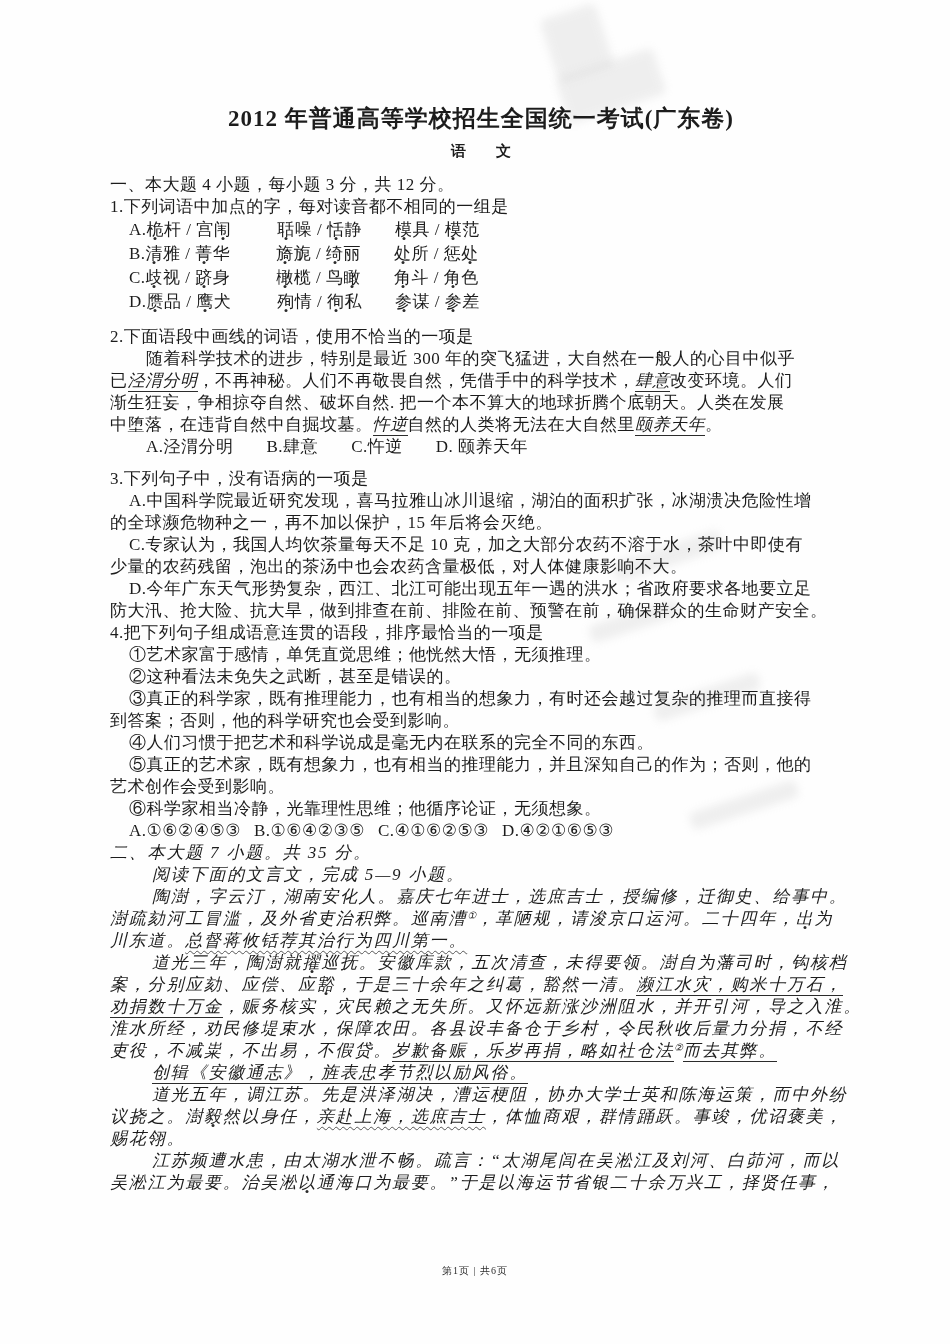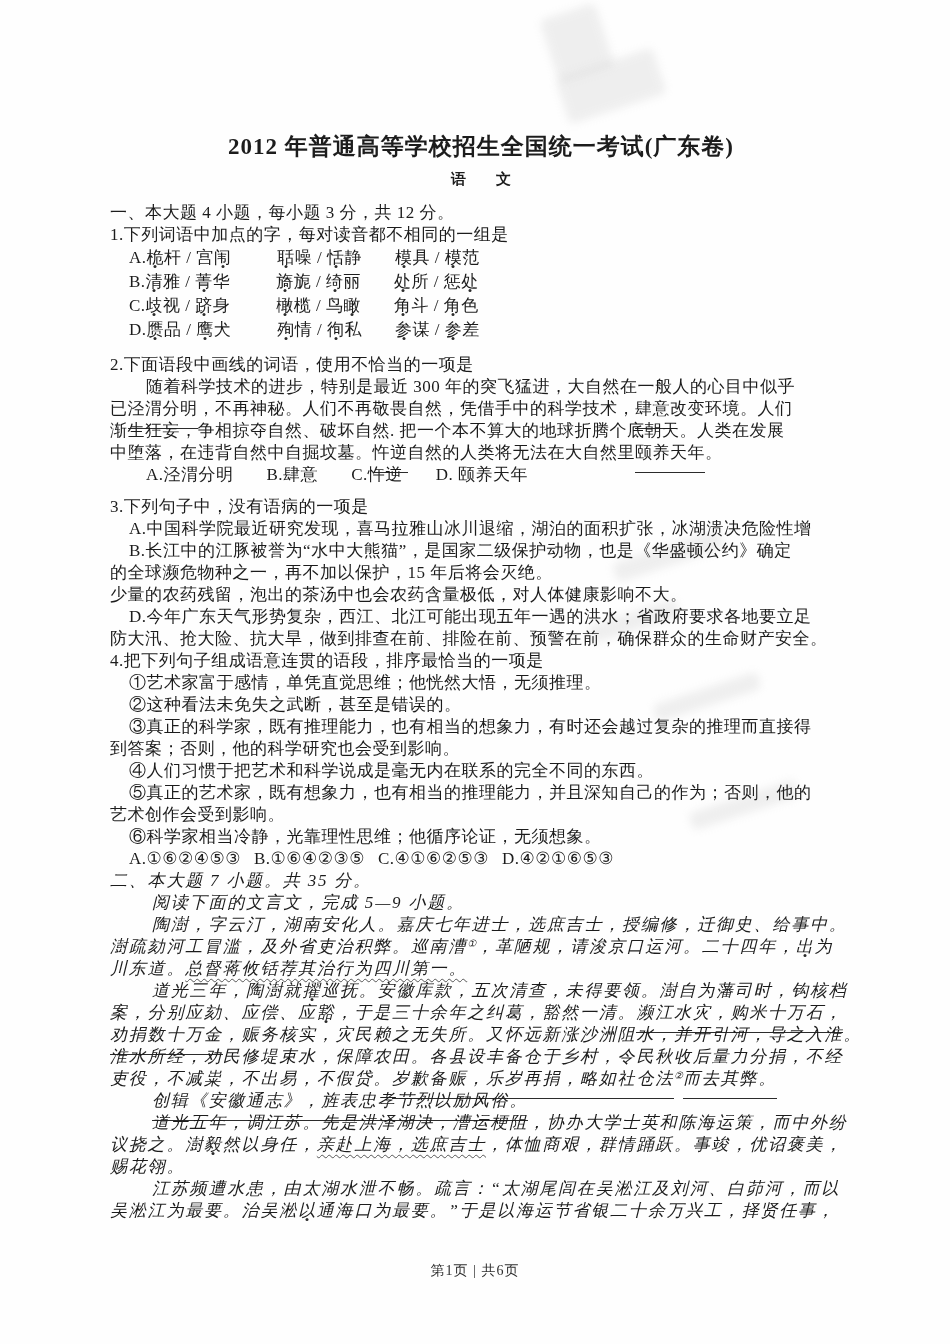--- a/index.html
+++ b/index.html
@@ -2,47 +2,47 @@
 <html><head>
 <meta charset="utf-8">
 <style>
   html,body{margin:0;padding:0;}
   body{background:#ffffff;}
   .page{
     position:relative; width:950px; height:1344px; overflow:hidden;
     background:#fefefe; color:#1c1c1c;
     font-family:"Liberation Serif","DejaVu Serif",serif;
   }
-  .content{position:absolute; left:110px; top:0; width:742px;margin-top:28px;}
+  .content{position:absolute; left:110px; top:0; width:742px;}
   .title{margin-top:104px; height:30px; line-height:30px; text-align:center;
          font-size:23px; font-weight:bold; letter-spacing:1px; white-space:nowrap;}
   .subtitle{margin-top:2px; height:30px; line-height:30px; text-align:center;
             font-size:15px; font-weight:bold; white-space:nowrap;}
   .blk{margin:0;}
   #sec1-head{margin-top:8px;}
   #q2{margin-top:12px;}
   #q3{margin-top:10px;}
   .line{height:22px; line-height:22px; font-size:17px; letter-spacing:0.5px; white-space:nowrap;}
   .q1row{height:24px; line-height:24px;}
   .i1{padding-left:19px;}
   .i2{padding-left:36px;}
   .kai .line{font-style:italic; letter-spacing:1.8px;}
   .kai .i2{padding-left:42px;}
-  .seg-u{border-bottom:1px solid #2b2b2b; padding-bottom:10px;}
+  .seg-u{border-bottom:1px solid #2b2b2b; padding-bottom:1px;font-style:italic;}
   .seg-w{text-decoration-line:underline; text-decoration-style:wavy;
          text-decoration-thickness:1px; text-decoration-color:#555; text-underline-offset:4px;}
   .seg-g{display:inline-block; width:46px;}
   .seg-g2{display:inline-block; width:13px;}
   .seg-g3{display:inline-block; width:33px;}
   sup.seg-sup{font-size:10px; line-height:0; vertical-align:5px; letter-spacing:0;}
   .dch{position:relative;}
   .dch::after{content:""; position:absolute; left:50%; transform:translateX(-50%);
               bottom:-1px; width:3px; height:3px; border-radius:50%; background:#2b2b2b;}
   .footer{position:absolute; left:0; top:1260px; width:950px; height:22px; line-height:22px;
-          text-align:center; font-size:14px; color:#2e2e2e; letter-spacing:1px;}
+          text-align:center; font-size:10px; color:#2e2e2e; letter-spacing:1px;}
   
   .wm{position:absolute; background:#b9b9b9; opacity:0.22; filter:blur(4px);
       transform:rotate(-18deg); border-radius:6px;}
   .wm1{top:10px;  left:548px; width:58px;  height:66px;}
   .wm2{top:62px;  left:560px; width:102px; height:48px;}
   .wm3{top:546px; left:612px; width:112px; height:20px;}
   .wm4{top:612px; left:588px; width:92px;  height:18px;}
   .wm5{top:688px; left:652px; width:110px; height:18px;}
   .wm6{top:796px; left:688px; width:112px; height:18px;}
 </style>
@@ -75,22 +75,22 @@
         <div class="line"><span>2.下面语段中画线的词语，使用不恰当的一项是</span></div>
         <div class="line i2"><span>随着科学技术的进步，特别是最近 300 年的突飞猛进，大自然在一般人的心目中似乎</span></div>
         <div class="line"><span>已</span><span class="seg-u">泾渭分明</span><span>，不再神秘。人们不再敬畏自然，凭借手中的科学技术，</span><span class="seg-u">肆意</span><span>改变环境。人们</span></div>
         <div class="line"><span>渐生狂妄，争相掠夺自然、破坏自然. 把一个本不算大的地球折腾个底朝天。人类在发展</span></div>
         <div class="line"><span>中堕落，在违背自然中自掘坟墓。</span><span class="seg-u">忤逆</span><span>自然的人类将无法在大自然里</span><span class="seg-u">颐养天年</span><span>。</span></div>
         <div class="line i2"><span>A.泾渭分明</span><span class="seg-g3"></span><span>B.肆意</span><span class="seg-g3"></span><span>C.忤逆</span><span class="seg-g3"></span><span>D. 颐养天年</span></div>
       </div>
     <div class="blk" id="q3">
         <div class="line"><span>3.下列句子中，没有语病的一项是</span></div>
         <div class="line i1"><span>A.中国科学院最近研究发现，喜马拉雅山冰川退缩，湖泊的面积扩张，冰湖溃决危险性增</span></div>
-        <div class="line i1"><span>B.长江中的江豚被誉为“水中大熊猫”，是国家二级保护动物，也是《华盛顿公约》确定</span></div>
         <div class="line"><span>的全球濒危物种之一，再不加以保护，15 年后将会灭绝。</span></div>
+        <div class="line i1"><span>C.专家认为，我国人均饮茶量每天不足 10 克，加之大部分农药不溶于水，茶叶中即使有</span></div>
         <div class="line"><span>少量的农药残留，泡出的茶汤中也会农药含量极低，对人体健康影响不大。</span></div>
         <div class="line i1"><span>D.今年广东天气形势复杂，西江、北江可能出现五年一遇的洪水；省政府要求各地要立足</span></div>
         <div class="line"><span>防大汛、抢大险、抗大旱，做到排查在前、排险在前、预警在前，确保群众的生命财产安全。</span></div>
       </div>
     <div class="blk" id="q4">
         <div class="line"><span>4.把下列句子组成语意连贯的语段，排序最恰当的一项是</span></div>
         <div class="line i1"><span>①艺术家富于感情，单凭直觉思维；他恍然大悟，无须推理。</span></div>
         <div class="line i1"><span>②这种看法未免失之武断，甚至是错误的。</span></div>
         <div class="line i1"><span>③真正的科学家，既有推理能力，也有相当的想象力，有时还会越过复杂的推理而直接得</span></div>
         <div class="line"><span>到答案；否则，他的科学研究也会受到影响。</span></div>

